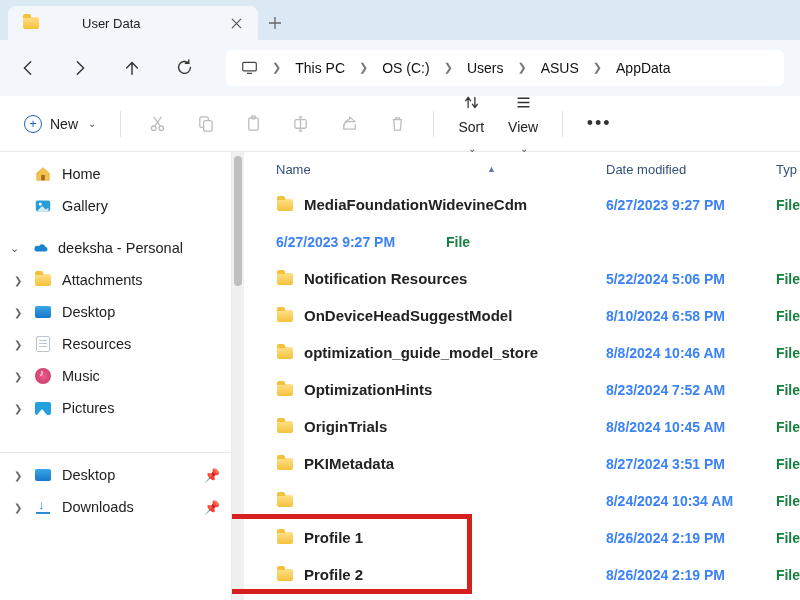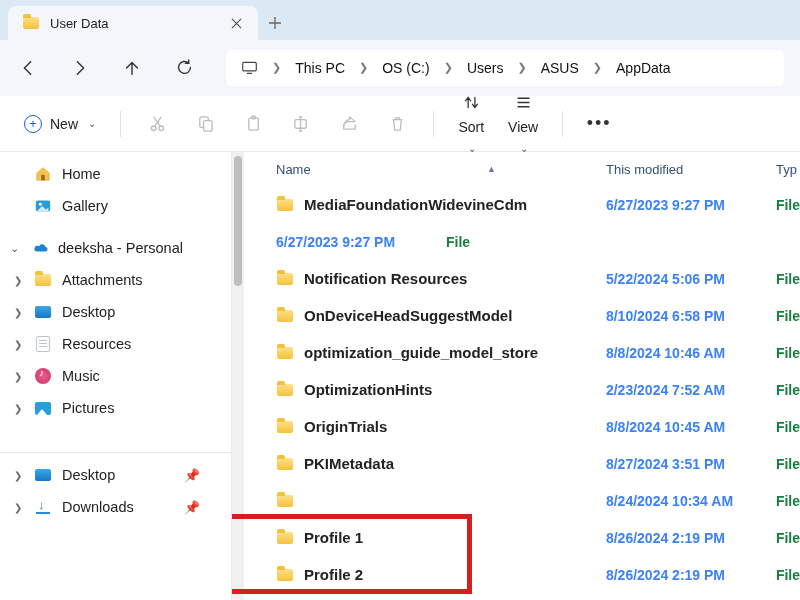--- a/index.html
+++ b/index.html
@@ -1,21 +1,21 @@
 <!DOCTYPE html>
 <html><head>
 <meta charset="utf-8">
 <style>
   * { box-sizing: border-box; margin: 0; padding: 0; font-family: "Segoe UI", Arial, sans-serif; }
   body { width: 800px; height: 600px; overflow: hidden; background: #fff; color: #222; user-select: none; }
 
   
   .titlebar { height: 40px; background: #dbe9f4; display: flex; align-items: flex-end; padding: 0 8px; }
   .tab { background: #f3f7fb; border-radius: 8px 8px 0 0; height: 34px; display: flex; align-items: center; padding: 0 14px; gap: 10px; min-width: 250px; }
-  .tab-title { font-size: 13px; color: #222; flex: 1; }
+  .tab-title { font-size: 13px; color: #222; flex: 1; margin-left: 32px; }
   .tab-close { width: 16px; height: 16px; display: flex; align-items: center; justify-content: center; color: #555; border-radius: 3px; }
   .tab-add { width: 34px; height: 34px; display: flex; align-items: center; justify-content: center; color: #555; }
 
   
   .navrow { height: 56px; background: #f3f7fb; display: flex; align-items: center; padding: 0 16px; gap: 20px; border-bottom: 1px solid #f3f7fb; }
   .nav-arrows { display: flex; gap: 28px; align-items: center; }
   .nav-btn { width: 24px; height: 24px; display: flex; align-items: center; justify-content: center; color: #333; }
   .breadcrumb { flex: 1; background: #fff; height: 36px; border-radius: 6px; display: flex; align-items: center; padding: 0 14px; gap: 14px; font-size: 14px; color: #111; margin-left: 10px; overflow: hidden; }
   .bc-sep { color: #777; font-size: 11px; }
 
@@ -27,21 +27,21 @@
   .tb-sep { width: 1px; height: 26px; background: #e1e1e1; margin: 0 10px; }
   .tb-icon { width: 44px; height: 44px; display: flex; align-items: center; justify-content: center; color: #888; }
   .tb-icon.dim svg { opacity: 0.55; }
   .tb-group { display: flex; align-items: center; gap: 8px; padding: 0 10px; font-size: 14px; color: #222; flex-direction: column; }
   .tb-group .chev { color: #555; font-size: 10px; margin-left: 2px; }
   .tb-more { width: 44px; height: 44px; display: flex; align-items: center; justify-content: center; color: #333; font-size: 18px; letter-spacing: 2px; }
 
   
   .main { display: flex; height: calc(600px - 40px - 56px - 56px); }
   .sidebar { width: 232px; border-right: 1px solid #eaeaea; overflow-y: auto; padding-top: 6px; background: #fff; }
-  .side-item { display: flex; align-items: center; gap: 10px; padding: 7px 24px 7px 34px; font-size: 14.5px; color: #222; position: relative; }
+  .side-item { display: flex; align-items: center; gap: 10px; padding: 7px 4px 7px 34px; font-size: 14.5px; color: #222; position: relative; }
   .side-item.top { padding-left: 34px; }
   .side-item .chev-left { position: absolute; left: 14px; font-size: 10px; color: #666; }
   .side-group-hdr { display: flex; align-items: center; gap: 8px; padding: 7px 12px 7px 10px; font-size: 14.5px; }
   .side-group-hdr .expand { font-size: 11px; color: #555; width: 14px; }
   .side-spacer { height: 28px; }
   .side-divider { height: 1px; background: #e6e6e6; margin: 0 0 6px 0; }
 
   
   .ico { width: 18px; height: 18px; display: inline-flex; align-items: center; justify-content: center; }
   .folder-ico { width: 18px; height: 14px; background: linear-gradient(#ffe08a,#f4c23a); border-radius: 2px; position: relative; }
@@ -296,21 +296,21 @@
   <div class="content">
     <div class="scrollbar">
       <div class="scrollbar-thumb"></div>
     </div>
     <div style="margin-left:16px">
       <div class="col-headers">
         <div class="col-name">
           <span>Name</span>
           <span class="sort-arrow">▲</span>
         </div>
-        <div class="col-date"><span>This modified</span></div>
+        <div class="col-date"><span>Date modified</span></div>
         <div class="col-type"><span>Typ</span></div>
       </div>
       <div class="rows" id="rows">
           <div class="row">
             <div class="cell-name">
               <span class="ico">
                 <span class="folder-ico sm"></span>
               </span>
               <span>MediaFoundationWidevineCdm</span>
             </div>
@@ -351,21 +351,21 @@
             <div class="cell-date">8/8/2024 10:46 AM</div>
             <div class="cell-type">File</div>
           </div>
           <div class="row">
             <div class="cell-name">
               <span class="ico">
                 <span class="folder-ico sm"></span>
               </span>
               <span>OptimizationHints</span>
             </div>
-            <div class="cell-date">2/23/2024 7:52 AM</div>
+            <div class="cell-date">8/23/2024 7:52 AM</div>
             <div class="cell-type">File</div>
           </div>
           <div class="row">
             <div class="cell-name">
               <span class="ico">
                 <span class="folder-ico sm"></span>
               </span>
               <span>OriginTrials</span>
             </div>
             <div class="cell-date">8/8/2024 10:45 AM</div>

